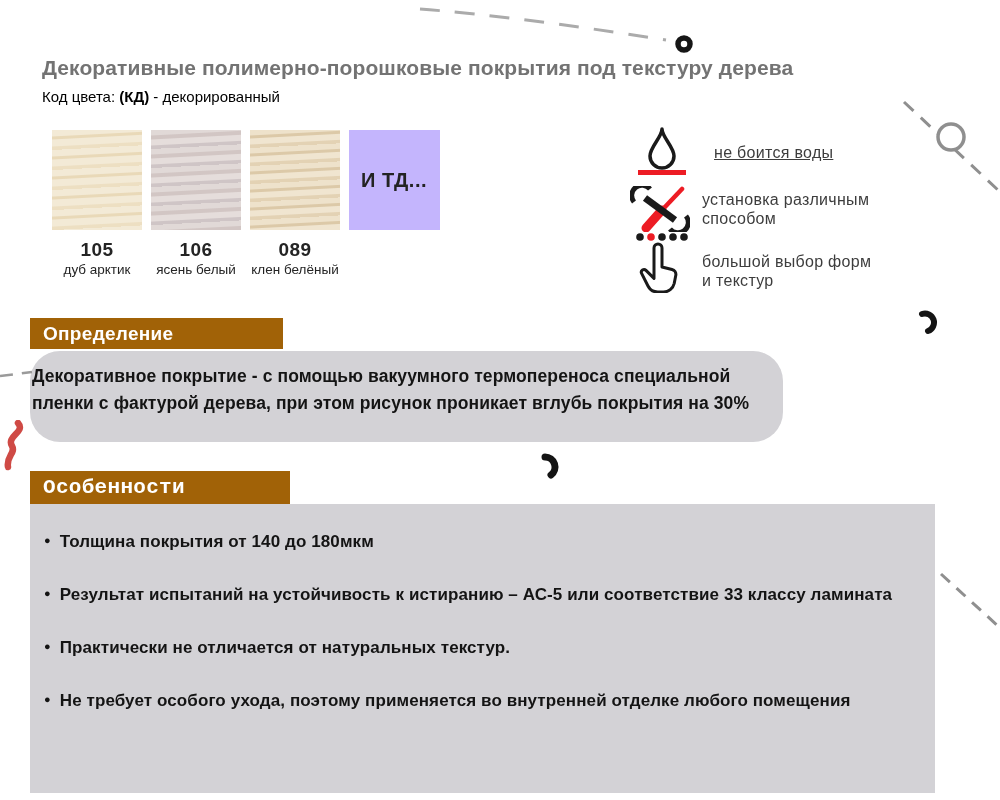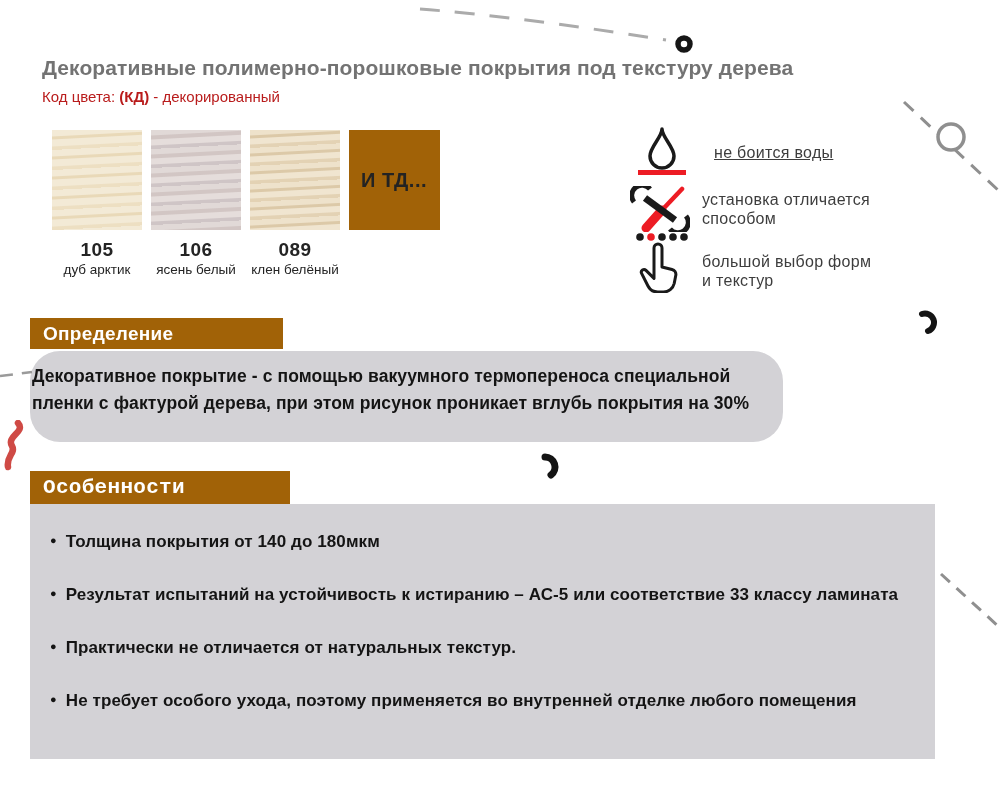--- a/index.html
+++ b/index.html
@@ -2,52 +2,52 @@
 <html lang="ru"><head>
 <meta charset="utf-8">
 <style>
   html,body{margin:0;padding:0;}
   body{font-family:"Liberation Sans","DejaVu Sans",sans-serif;background:#ffffff;}
   .canvas{position:relative;width:1000px;height:800px;background:#ffffff;overflow:hidden;}
 
   
   .page-title{position:absolute;left:42px;top:56px;width:930px;margin:0;
     font-size:21px;font-weight:700;color:#737373;letter-spacing:.1px;}
-  .subtitle{position:absolute;left:42px;top:88px;margin:0;font-size:15px;color:#b91c1c;
+  .subtitle{position:absolute;left:42px;top:88px;margin:0;font-size:15px;color:#000000;
     white-space:pre;font-weight:500;}
   .subtitle b{font-weight:700;}
 
   
   .swatch-row{position:absolute;left:52px;top:130px;display:flex;gap:9px;}
   .swatch-col{width:90px;display:flex;flex-direction:column;align-items:center;}
   .swatch{width:90px;height:100px;}
   .swatch-105{background:repeating-linear-gradient(177deg,#f3ead6 0 6px,#e9d9b8 7px 9px,#f3ead6 10px 16px,#eddfc2 17px 20px);}
   .swatch-106{background:repeating-linear-gradient(177deg,#e1d9d7 0 5px,#d2c6c4 6px 9px,#e5dddb 10px 15px,#cfc5c6 16px 19px);}
   .swatch-089{background:repeating-linear-gradient(177deg,#eee2cb 0 5px,#dcc9a8 6px 8px,#f0e5d0 9px 14px,#e3d2b4 15px 18px);}
   .swatch-085{background:repeating-linear-gradient(177deg,#ecca6e 0 4px,#d9ae4e 5px 7px,#eccd78 8px 13px,#dfb857 14px 17px);}
   .swatch-code{margin-top:9px;font-size:19px;font-weight:700;color:#242424;letter-spacing:.5px;}
   .swatch-name{margin-top:1px;font-size:13.5px;font-weight:500;color:#242424;white-space:nowrap;}
-  .etc-box{width:91px;height:100px;background:#a16207;display:flex;align-items:center;justify-content:center;
+  .etc-box{width:91px;height:100px;background:#c4b5fd;display:flex;align-items:center;justify-content:center;
     font-size:20px;font-weight:700;color:#232323;letter-spacing:.5px;}
 
   
   .benefit-label{position:absolute;font-size:16px;font-weight:500;color:#3d3d3d;
     line-height:19px;letter-spacing:.3px;}
   .drop-underline{position:absolute;left:638px;top:170px;width:48px;height:5px;background:#ed1c24;}
   .icon-abs{position:absolute;}
 
   
   .banner{position:absolute;background:#a16207;color:#ffffff;font-weight:700;
     display:flex;align-items:center;padding-left:13px;box-sizing:border-box;letter-spacing:.3px;}
   .banner-def{left:30px;top:318px;width:253px;height:31px;font-size:19px;}
   .banner-feat{left:30px;top:471px;width:260px;height:33px;font-size:21px;font-family:Liberation Mono, monospace;}
   .panel{position:absolute;background:#d3d2d6;box-sizing:border-box;color:#141414;}
   .panel-def{left:30px;top:351px;width:753px;min-height:91px;padding:12px 13px 12px 2px;
     font-size:17.5px;font-weight:700;line-height:27px;letter-spacing:.1px;border-radius:30px;}
-  .panel-feat{left:30px;top:504px;width:905px;height:255px;padding:24px 14px 0 20px;}
+  .panel-feat{left:30px;top:504px;width:905px;height:289px;padding:24px 14px 0 14px;}
   .bullet-list{list-style:none;margin:0;padding:0;}
   .bullet-list li{font-size:17px;font-weight:700;line-height:28px;margin-bottom:24px;
     color:#141414;letter-spacing:.1px;}
   .bullet-list li::before{content:"●";font-size:11px;margin-right:9px;position:relative;top:-3px;}
 
   
   .decor{position:absolute;pointer-events:none;}
 </style>
 </head>
 <body>
@@ -93,21 +93,21 @@
   <div class="drop-underline"></div>
   <div class="benefit-label" style="left:714px;top:143px;width:220px;text-decoration:underline;">не боится воды</div>
 
   <svg class="icon-abs" style="left:630px;top:186px;" width="60" height="46" viewBox="0 0 60 46">
     <line x1="52" y1="3" x2="34" y2="22" stroke="#ed1c24" stroke-width="4.5" stroke-linecap="round"></line>
     <line x1="32" y1="24" x2="16" y2="42" stroke="#ed1c24" stroke-width="9" stroke-linecap="round"></line>
     <line x1="15" y1="12" x2="45" y2="34" stroke="#1a1a1a" stroke-width="7"></line>
     <path d="M20 3 A10 10 0 1 0 4 16" fill="none" stroke="#1a1a1a" stroke-width="5"></path>
     <path d="M40 43 A10 10 0 1 0 56 30" fill="none" stroke="#1a1a1a" stroke-width="5"></path>
   </svg>
-  <div class="benefit-label" style="left:702px;top:190px;width:178px;">установка отличается способом</div>
+  <div class="benefit-label" style="left:702px;top:190px;width:178px;">установка различным способом</div>
 
   <svg class="icon-abs" style="left:634px;top:231px;" width="56" height="62" viewBox="0 0 56 62">
     <circle cx="6" cy="6" r="3.8" fill="#1a1a1a"></circle>
     <circle cx="17" cy="6" r="3.8" fill="#ed1c24"></circle>
     <circle cx="28" cy="6" r="3.8" fill="#1a1a1a"></circle>
     <circle cx="39" cy="6" r="3.8" fill="#1a1a1a"></circle>
     <circle cx="50" cy="6" r="3.8" fill="#1a1a1a"></circle>
     <path d="M20 38 V17 a4 4 0 0 1 8 0 v19 l10 2.5 a5 5 0 0 1 3.8 5.8 l-1.6 8.2 a11 11 0 0 1 -10.8 8.5 h-5.6 a11 11 0 0 1 -9.8 -6 l-6.4 -12.6 c-1.4 -2.8 2.2 -5.2 4.4 -3 l8 8 z" fill="none" stroke="#1a1a1a" stroke-width="3" stroke-linejoin="round" stroke-linecap="round"></path>
   </svg>
   <div class="benefit-label" style="left:702px;top:252px;width:178px;">большой выбор форм и текстур</div>

